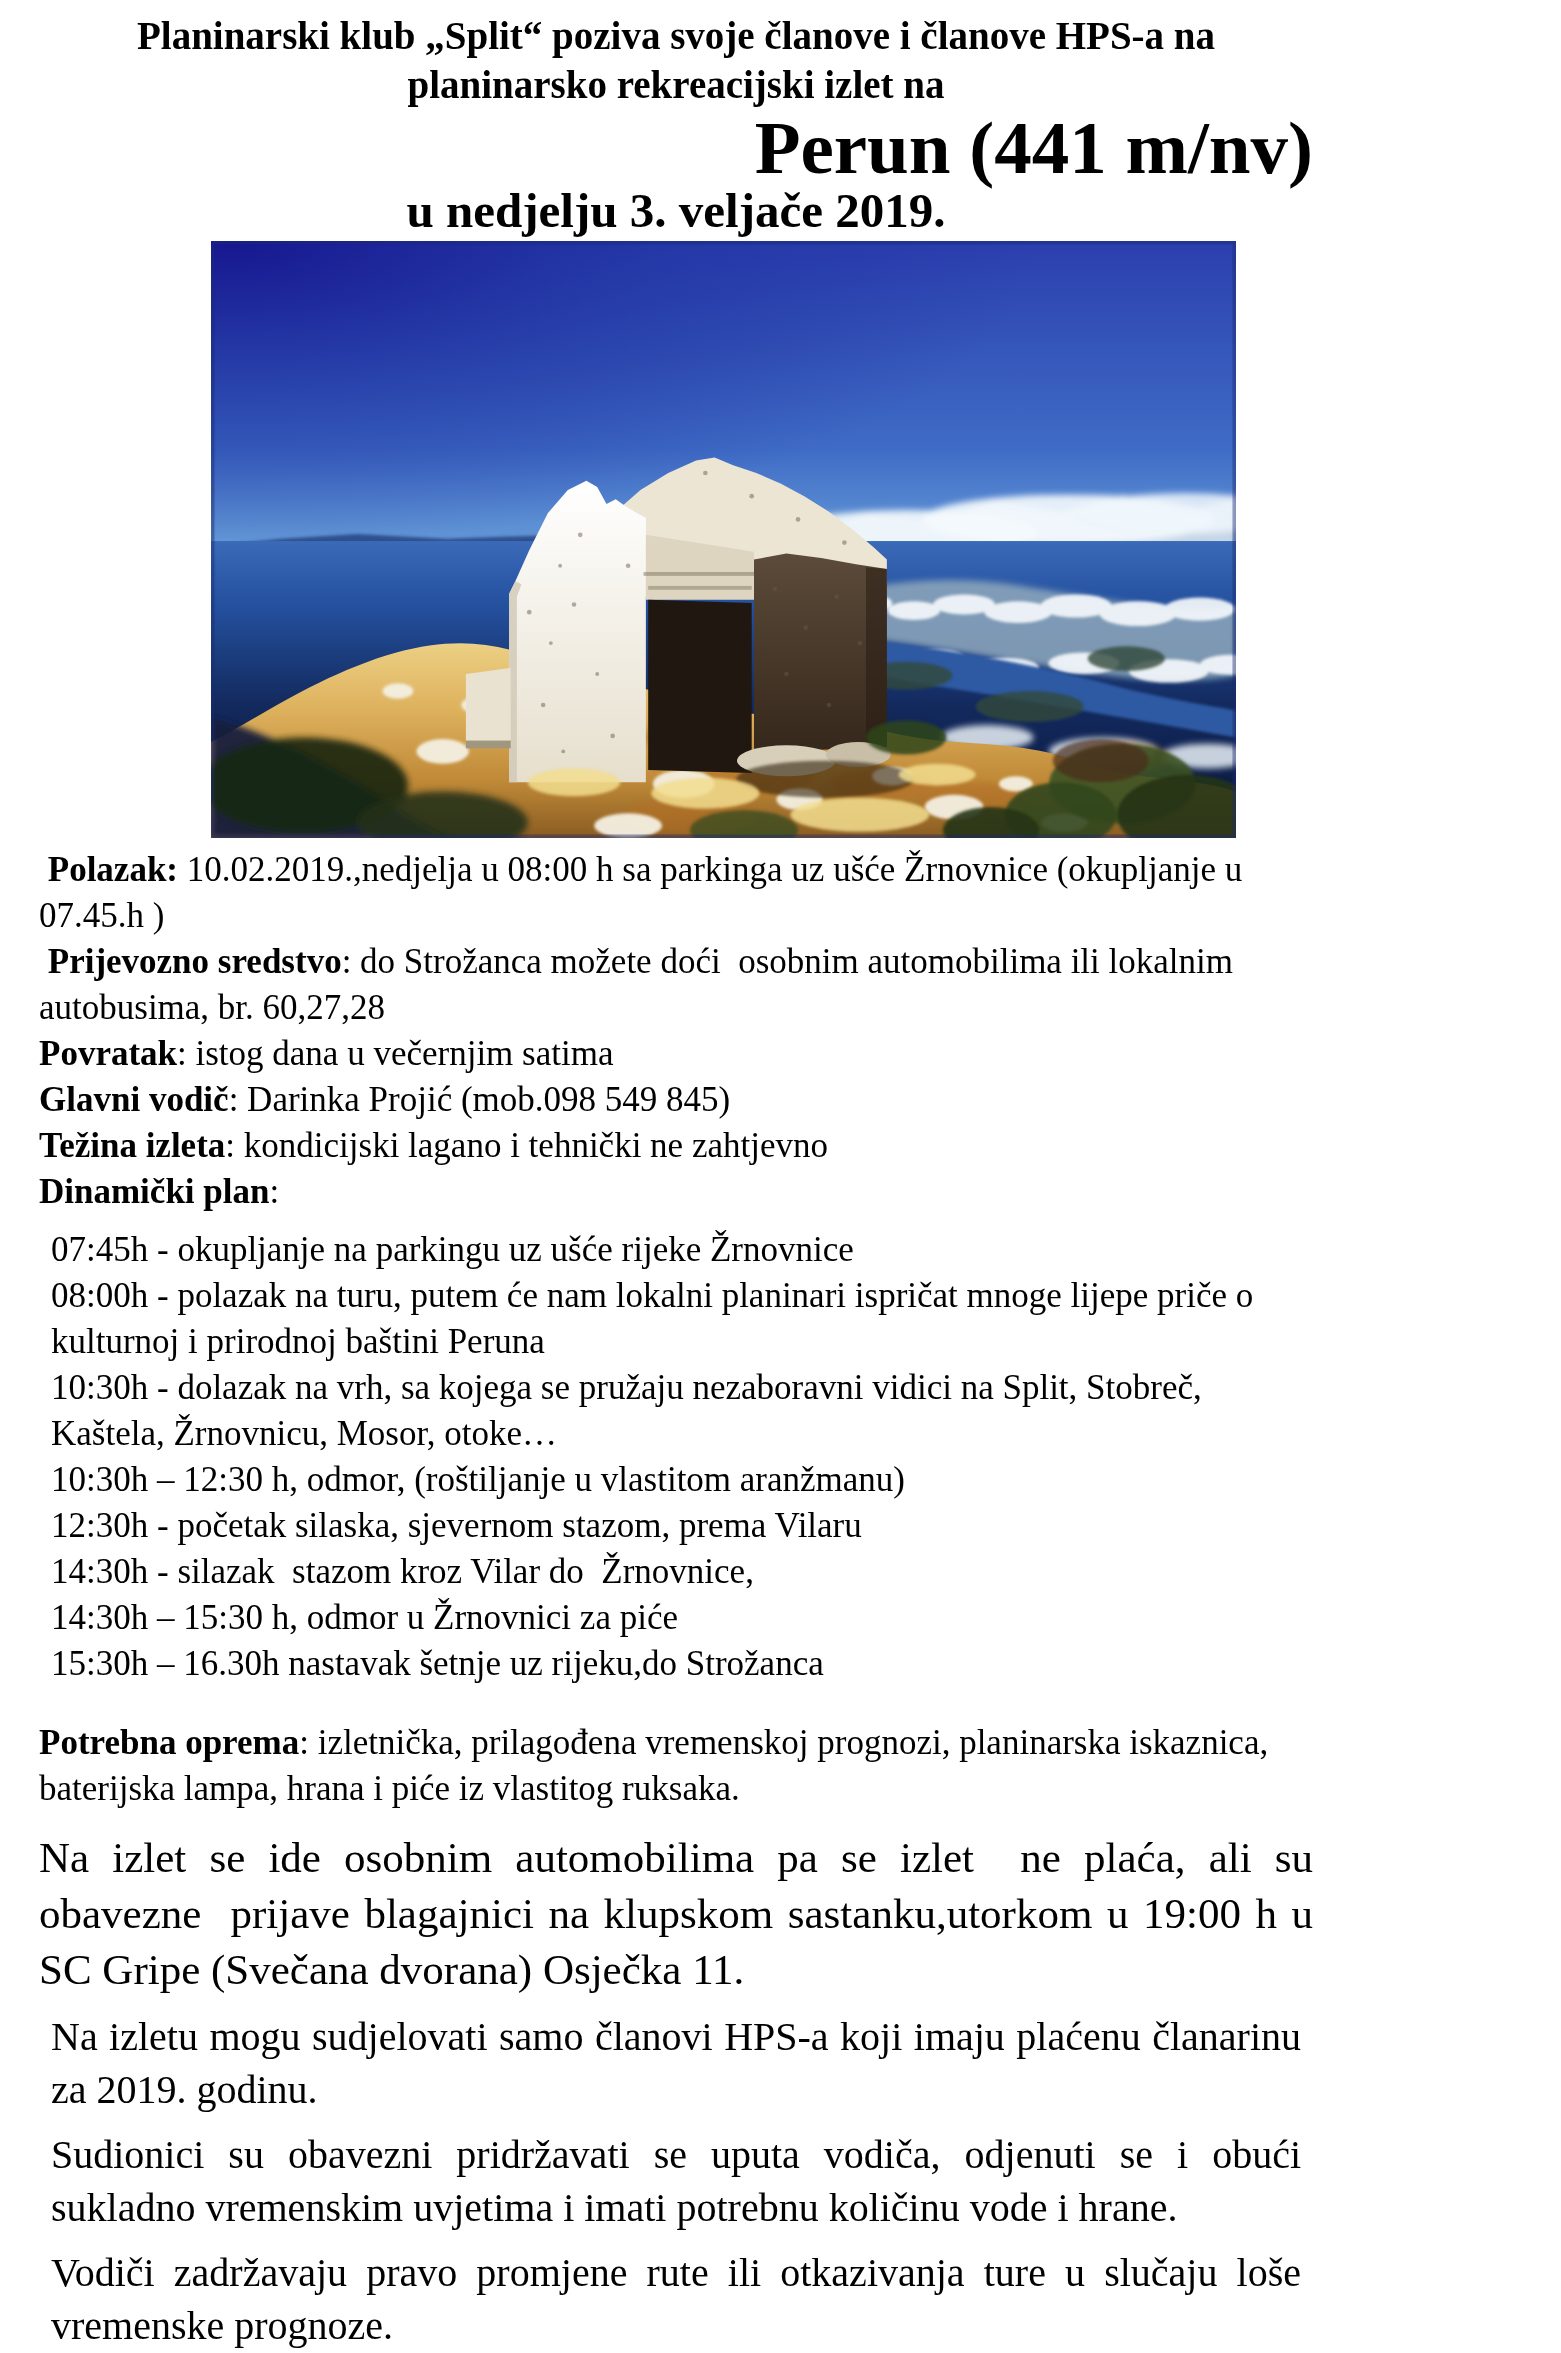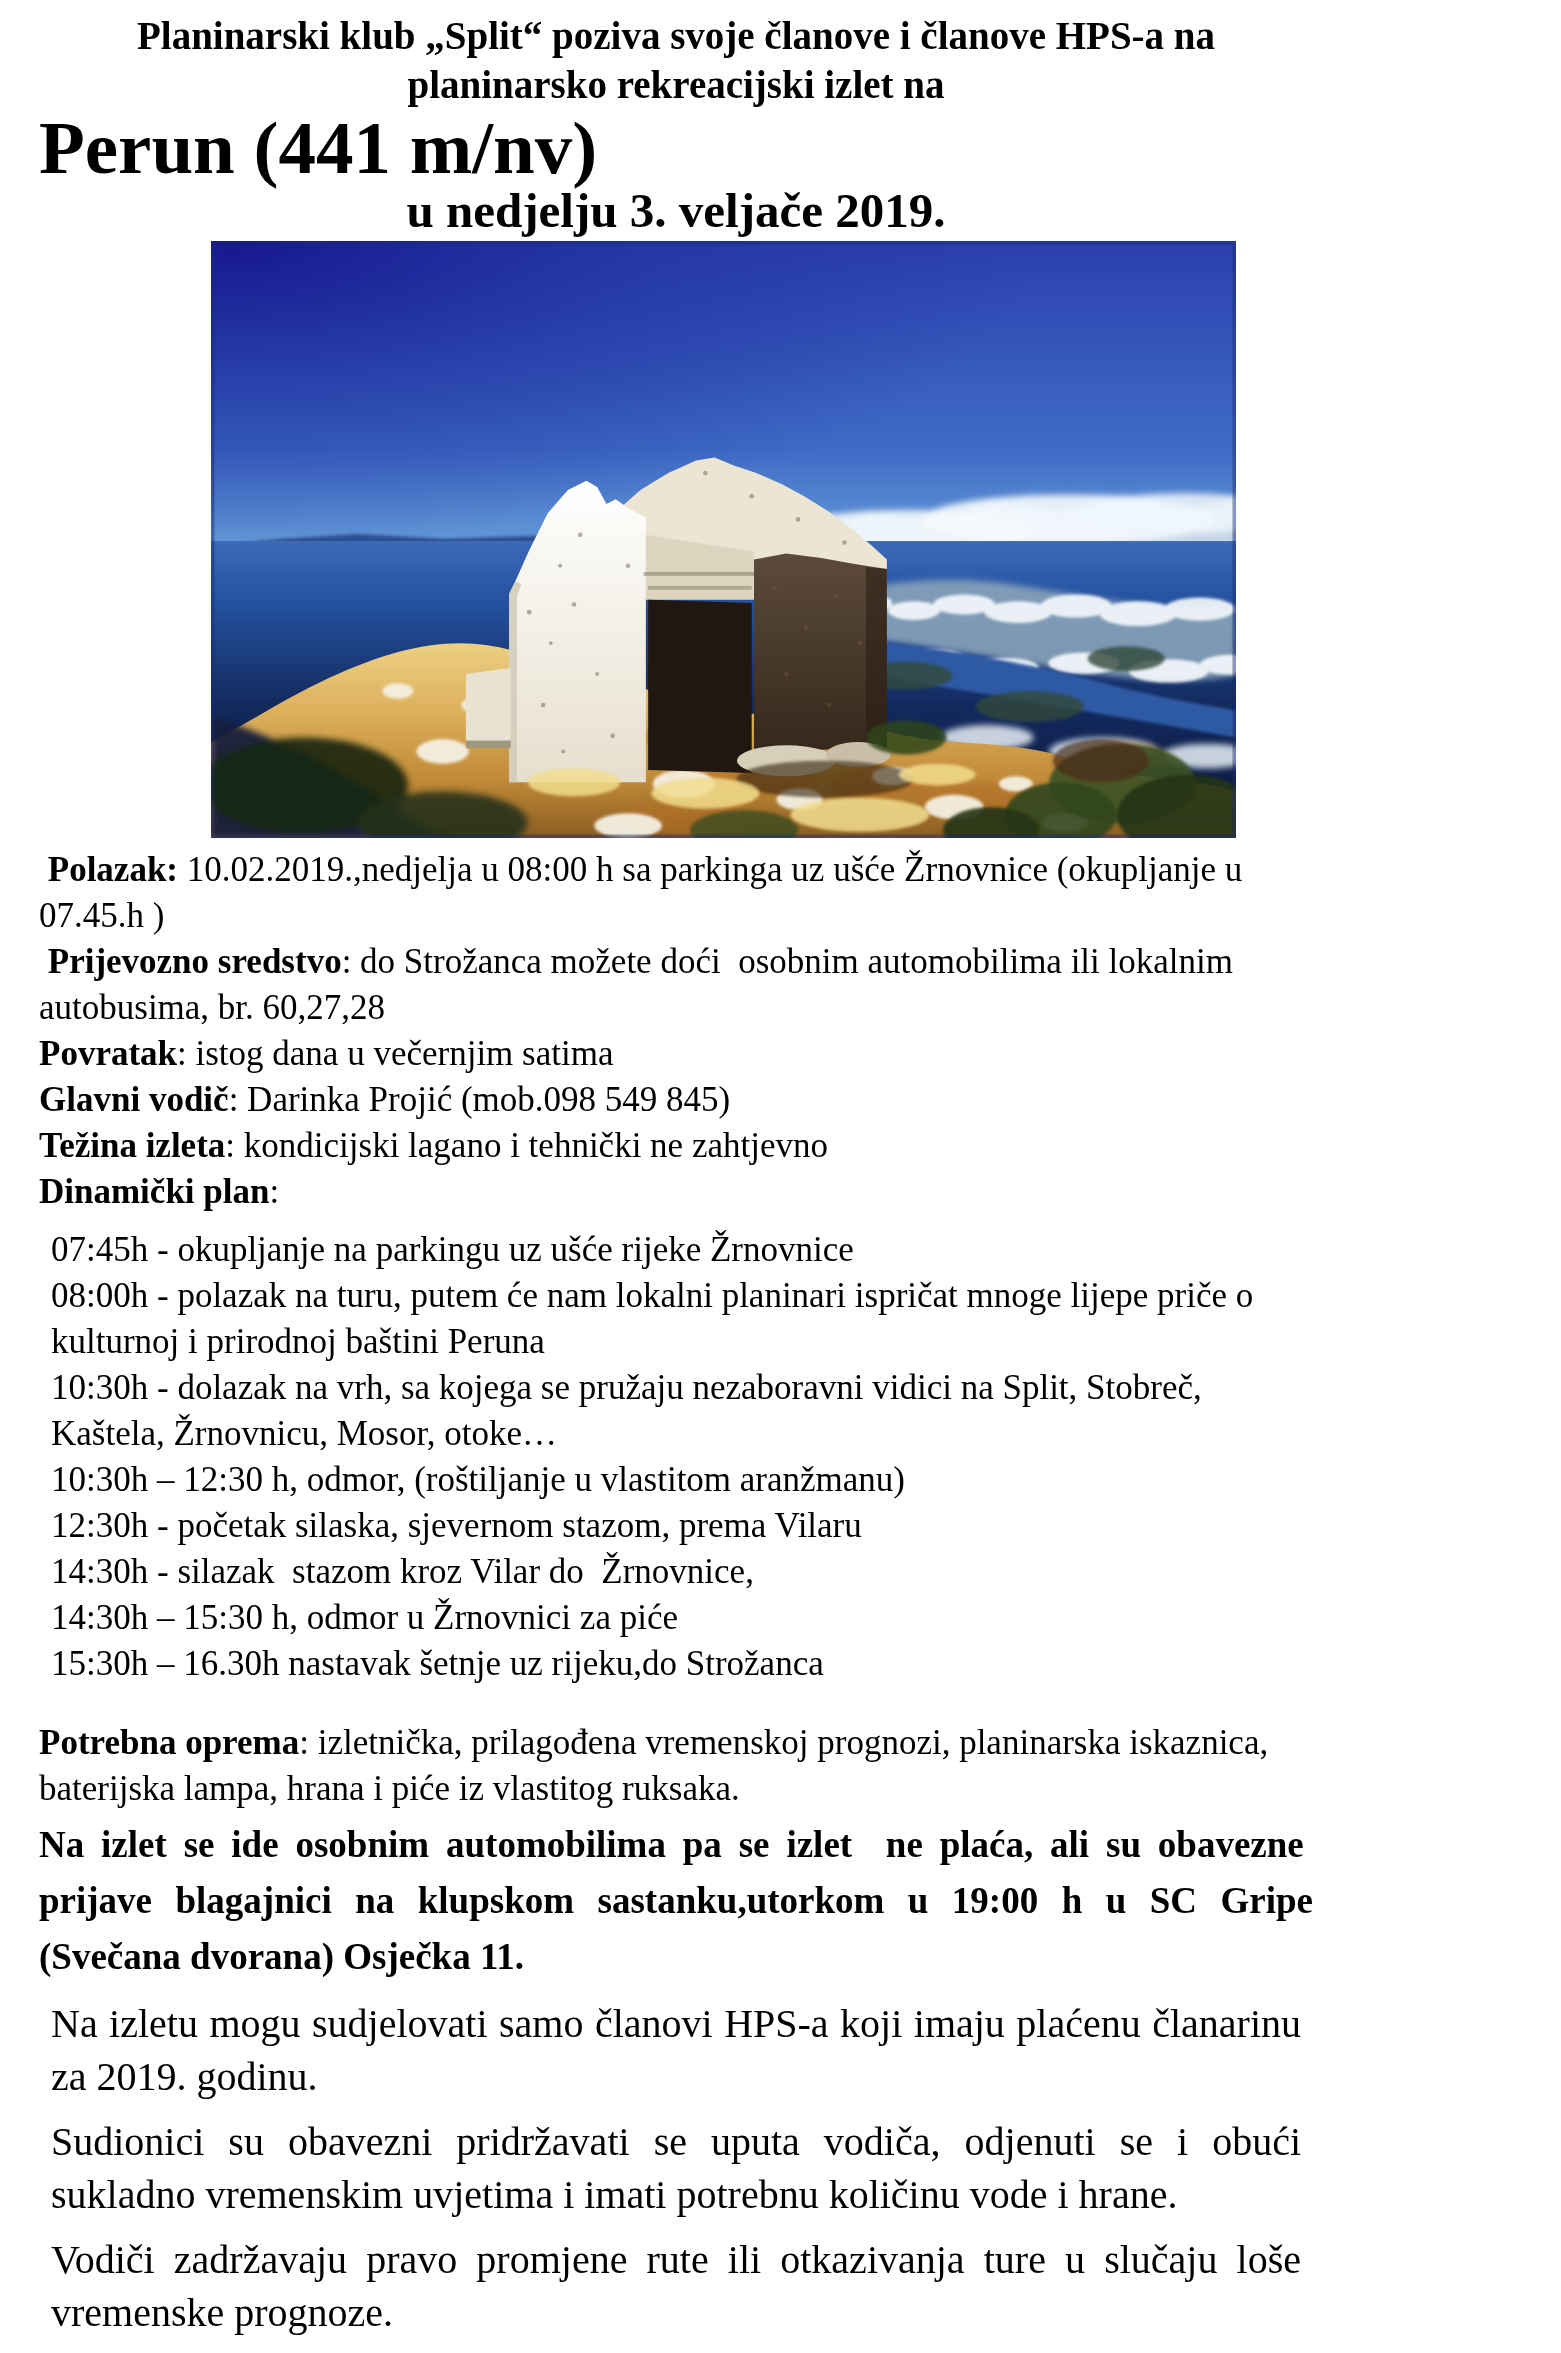--- a/index.html
+++ b/index.html
@@ -4,31 +4,31 @@
 <style>
   html,body{margin:0;padding:0;background:#ffffff;}
   .page{
     width:1418px;height:2354px;box-sizing:border-box;
     background:#ffffff;color:#000000;
     font-family:"Liberation Serif","DejaVu Serif",serif;
     padding:10.8px 105px 0 39px;
     overflow:hidden;position:relative;
   }
   .hline{text-align:center;font-weight:bold;font-size:39px;line-height:49px;white-space:pre-wrap;}
-  .title{text-align:left;font-weight:bold;font-size:75px;line-height:77px;white-space:pre-wrap;}
+  .title{text-align:right;font-weight:bold;font-size:75px;line-height:77px;white-space:pre-wrap;}
   .date{text-align:center;font-weight:bold;font-size:49px;line-height:49px;white-space:pre-wrap;}
   .photo{width:1025px;height:597px;margin:6.2px 0 0 172px;position:relative;}
   .photo svg{display:block;width:100%;height:100%;}
   .details{margin-top:9.3px;font-size:35px;line-height:46px;}
   .d{margin:0;white-space:pre-wrap;}
   .lbl{font-weight:bold;}
   .sched{margin:12px;}
   .sched-line{white-space:pre-wrap;}
   .equip{margin-top:33px;}
-  .big{margin:5px 0 0 0;font-size:37px;line-height:56px;font-weight:bold;text-align:justify;}
+  .big{margin:18px 0 0 0;font-size:43px;line-height:56px;font-weight:normal;text-align:justify;}
   .close{margin:12px;font-size:40px;line-height:53px;text-align:justify;}
 </style>
 </head>
 <body>
 
 <div class="page">
 
   <header>
     <div class="hline">Planinarski klub „Split“ poziva svoje članove i članove HPS-a na</div>
     <div class="hline">planinarsko rekreacijski izlet na</div>

